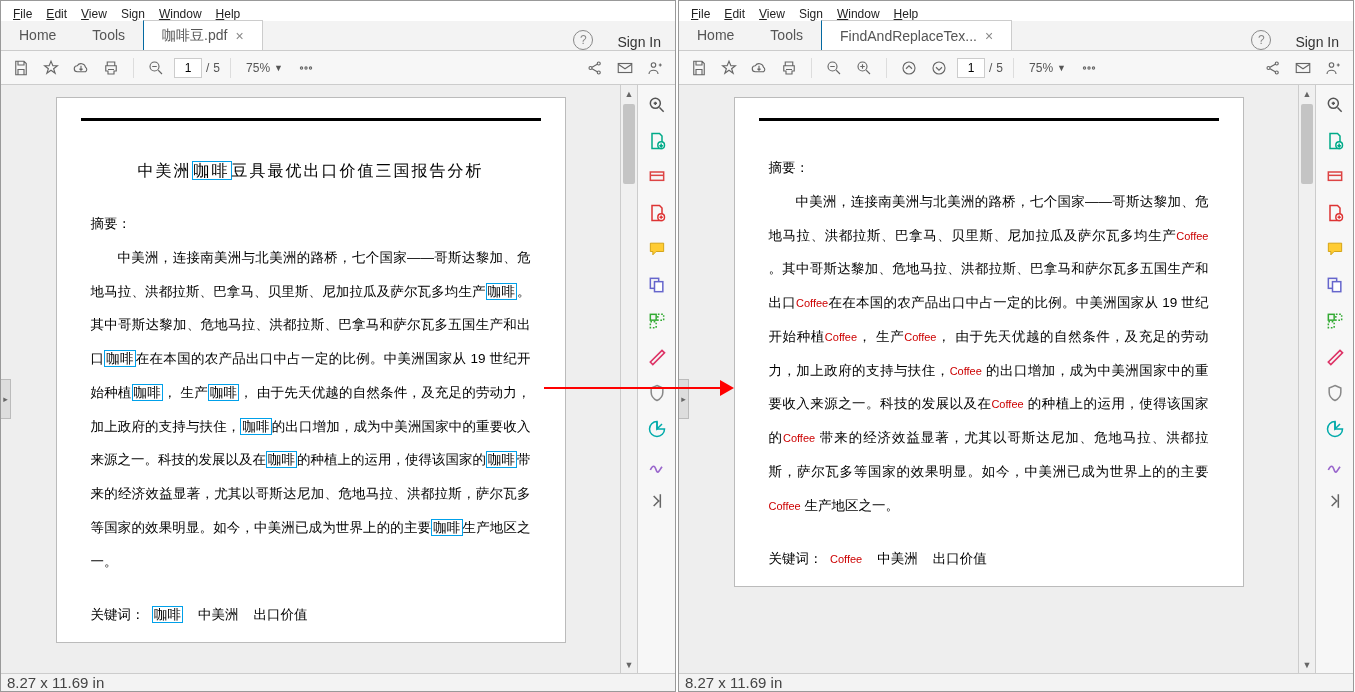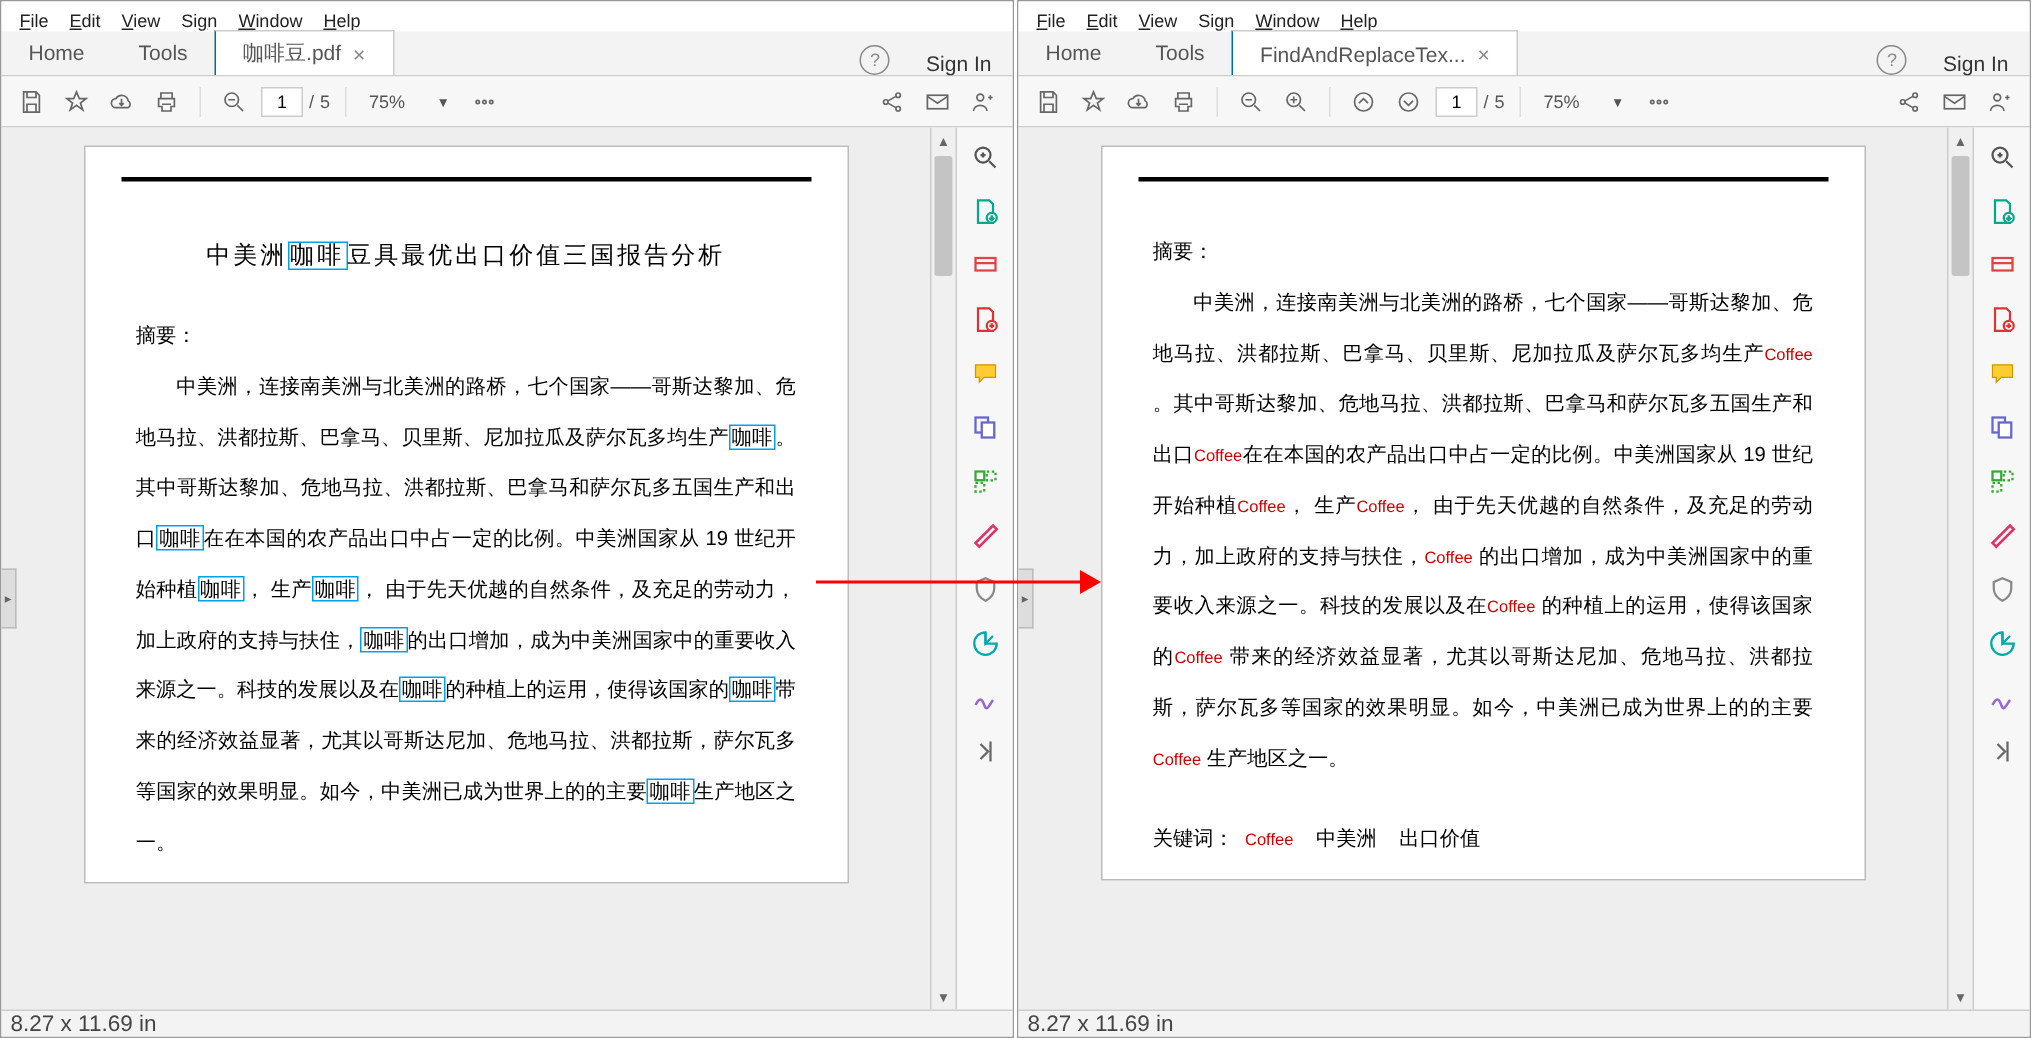--- a/index.html
+++ b/index.html
@@ -16,21 +16,21 @@
 .tab-close{font-size:14px;color:#888;cursor:pointer}
 .spacer{flex:1}
 .signin{font-weight:400;font-size:14px;padding:0 14px;color:#333;cursor:pointer}
 .help-circle{width:20px;height:20px;border:1.5px solid #888;border-radius:50%;display:flex;align-items:center;justify-content:center;font-size:12px;color:#888;margin:0 10px;cursor:pointer}
 .toolbar{height:34px;background:#f7f7f7;border-bottom:1px solid #ccc;display:flex;align-items:center;padding:0 8px;gap:6px;font-size:12px;color:#555}
 .tbtn{width:24px;height:24px;display:flex;align-items:center;justify-content:center;cursor:pointer;color:#666}
 .tbtn svg{width:18px;height:18px;stroke:#666;fill:none;stroke-width:1.5}
 .sep{width:1px;height:20px;background:#ddd;margin:0 4px}
 .pagebox{display:flex;align-items:center;gap:4px}
 .pagebox input{width:28px;height:20px;text-align:center;border:1px solid #ccc;font-size:12px}
-.zoomsel{display:flex;align-items:center;gap:21px;border:1px solid transparent;padding:2px 4px}
+.zoomsel{display:flex;align-items:center;gap:4px;border:1px solid transparent;padding:2px 4px}
 .zoomsel span.caret{font-size:9px}
 .workarea{flex:1;display:flex;background:#eee;overflow:hidden}
 .docarea{flex:1;position:relative;overflow:hidden}
 .scrollv{width:17px;background:#f0f0f0;border-left:1px solid #ccc;display:flex;flex-direction:column}
 .scrollv .arr{height:17px;display:flex;align-items:center;justify-content:center;font-size:9px;color:#666;cursor:pointer}
 .scrollv .track{flex:1;position:relative}
 .scrollv .thumb{position:absolute;left:2px;right:2px;top:2px;height:80px;background:#c4c4c4;border-radius:2px;cursor:pointer}
 .tools-rail{width:38px;background:#f7f7f7;border-left:1px solid #ccc;display:flex;flex-direction:column;align-items:center;padding-top:8px;gap:12px}
 .tools-rail .ticon{width:24px;height:24px;display:flex;align-items:center;justify-content:center;cursor:pointer}
 .tools-rail .ticon svg{width:20px;height:20px}
@@ -138,20 +138,21 @@
       </div>
   </div>
   <div class="workarea">
     <div class="docarea">
       <div class="nav-handle">▸</div>
       <div class="docpage">
         <div class="ruler"></div>
         <div class="doctitle"><span>中美洲</span><span class="hl">咖啡</span><span>豆具最优出口价值三国报告分析</span></div>
         <div>摘要：</div>
         <div class="para"><span>中美洲，连接南美洲与北美洲的路桥，七个国家——哥斯达黎加、危地马拉、洪都拉斯、巴拿马、贝里斯、尼加拉瓜及萨尔瓦多均生产</span><span class="hl">咖啡</span><span>。其中哥斯达黎加、危地马拉、洪都拉斯、巴拿马和萨尔瓦多五国生产和出口</span><span class="hl">咖啡</span><span>在在本国的农产品出口中占一定的比例。中美洲国家从 19 世纪开始种植</span><span class="hl">咖啡</span><span>， 生产</span><span class="hl">咖啡</span><span>， 由于先天优越的自然条件，及充足的劳动力，加上政府的支持与扶住，</span><span class="hl">咖啡</span><span>的出口增加，成为中美洲国家中的重要收入来源之一。科技的发展以及在</span><span class="hl">咖啡</span><span>的种植上的运用，使得该国家的</span><span class="hl">咖啡</span><span>带来的经济效益显著，尤其以哥斯达尼加、危地马拉、洪都拉斯，萨尔瓦多等国家的效果明显。如今，中美洲已成为世界上的的主要</span><span class="hl">咖啡</span><span>生产地区之一。</span></div>
+        <div class="kw"><span>关键词：</span>&nbsp;&nbsp;<span class="hl">咖啡</span>&nbsp;&nbsp;&nbsp;&nbsp;<span>中美洲</span>&nbsp;&nbsp;&nbsp;&nbsp;<span>出口价值</span></div>
       </div>
     </div>
     <div class="scrollv">
       <div class="arr">▲</div>
       <div class="track">
           <div class="thumb"></div>
         </div>
       <div class="arr">▼</div>
     </div>
     <div class="tools-rail">

